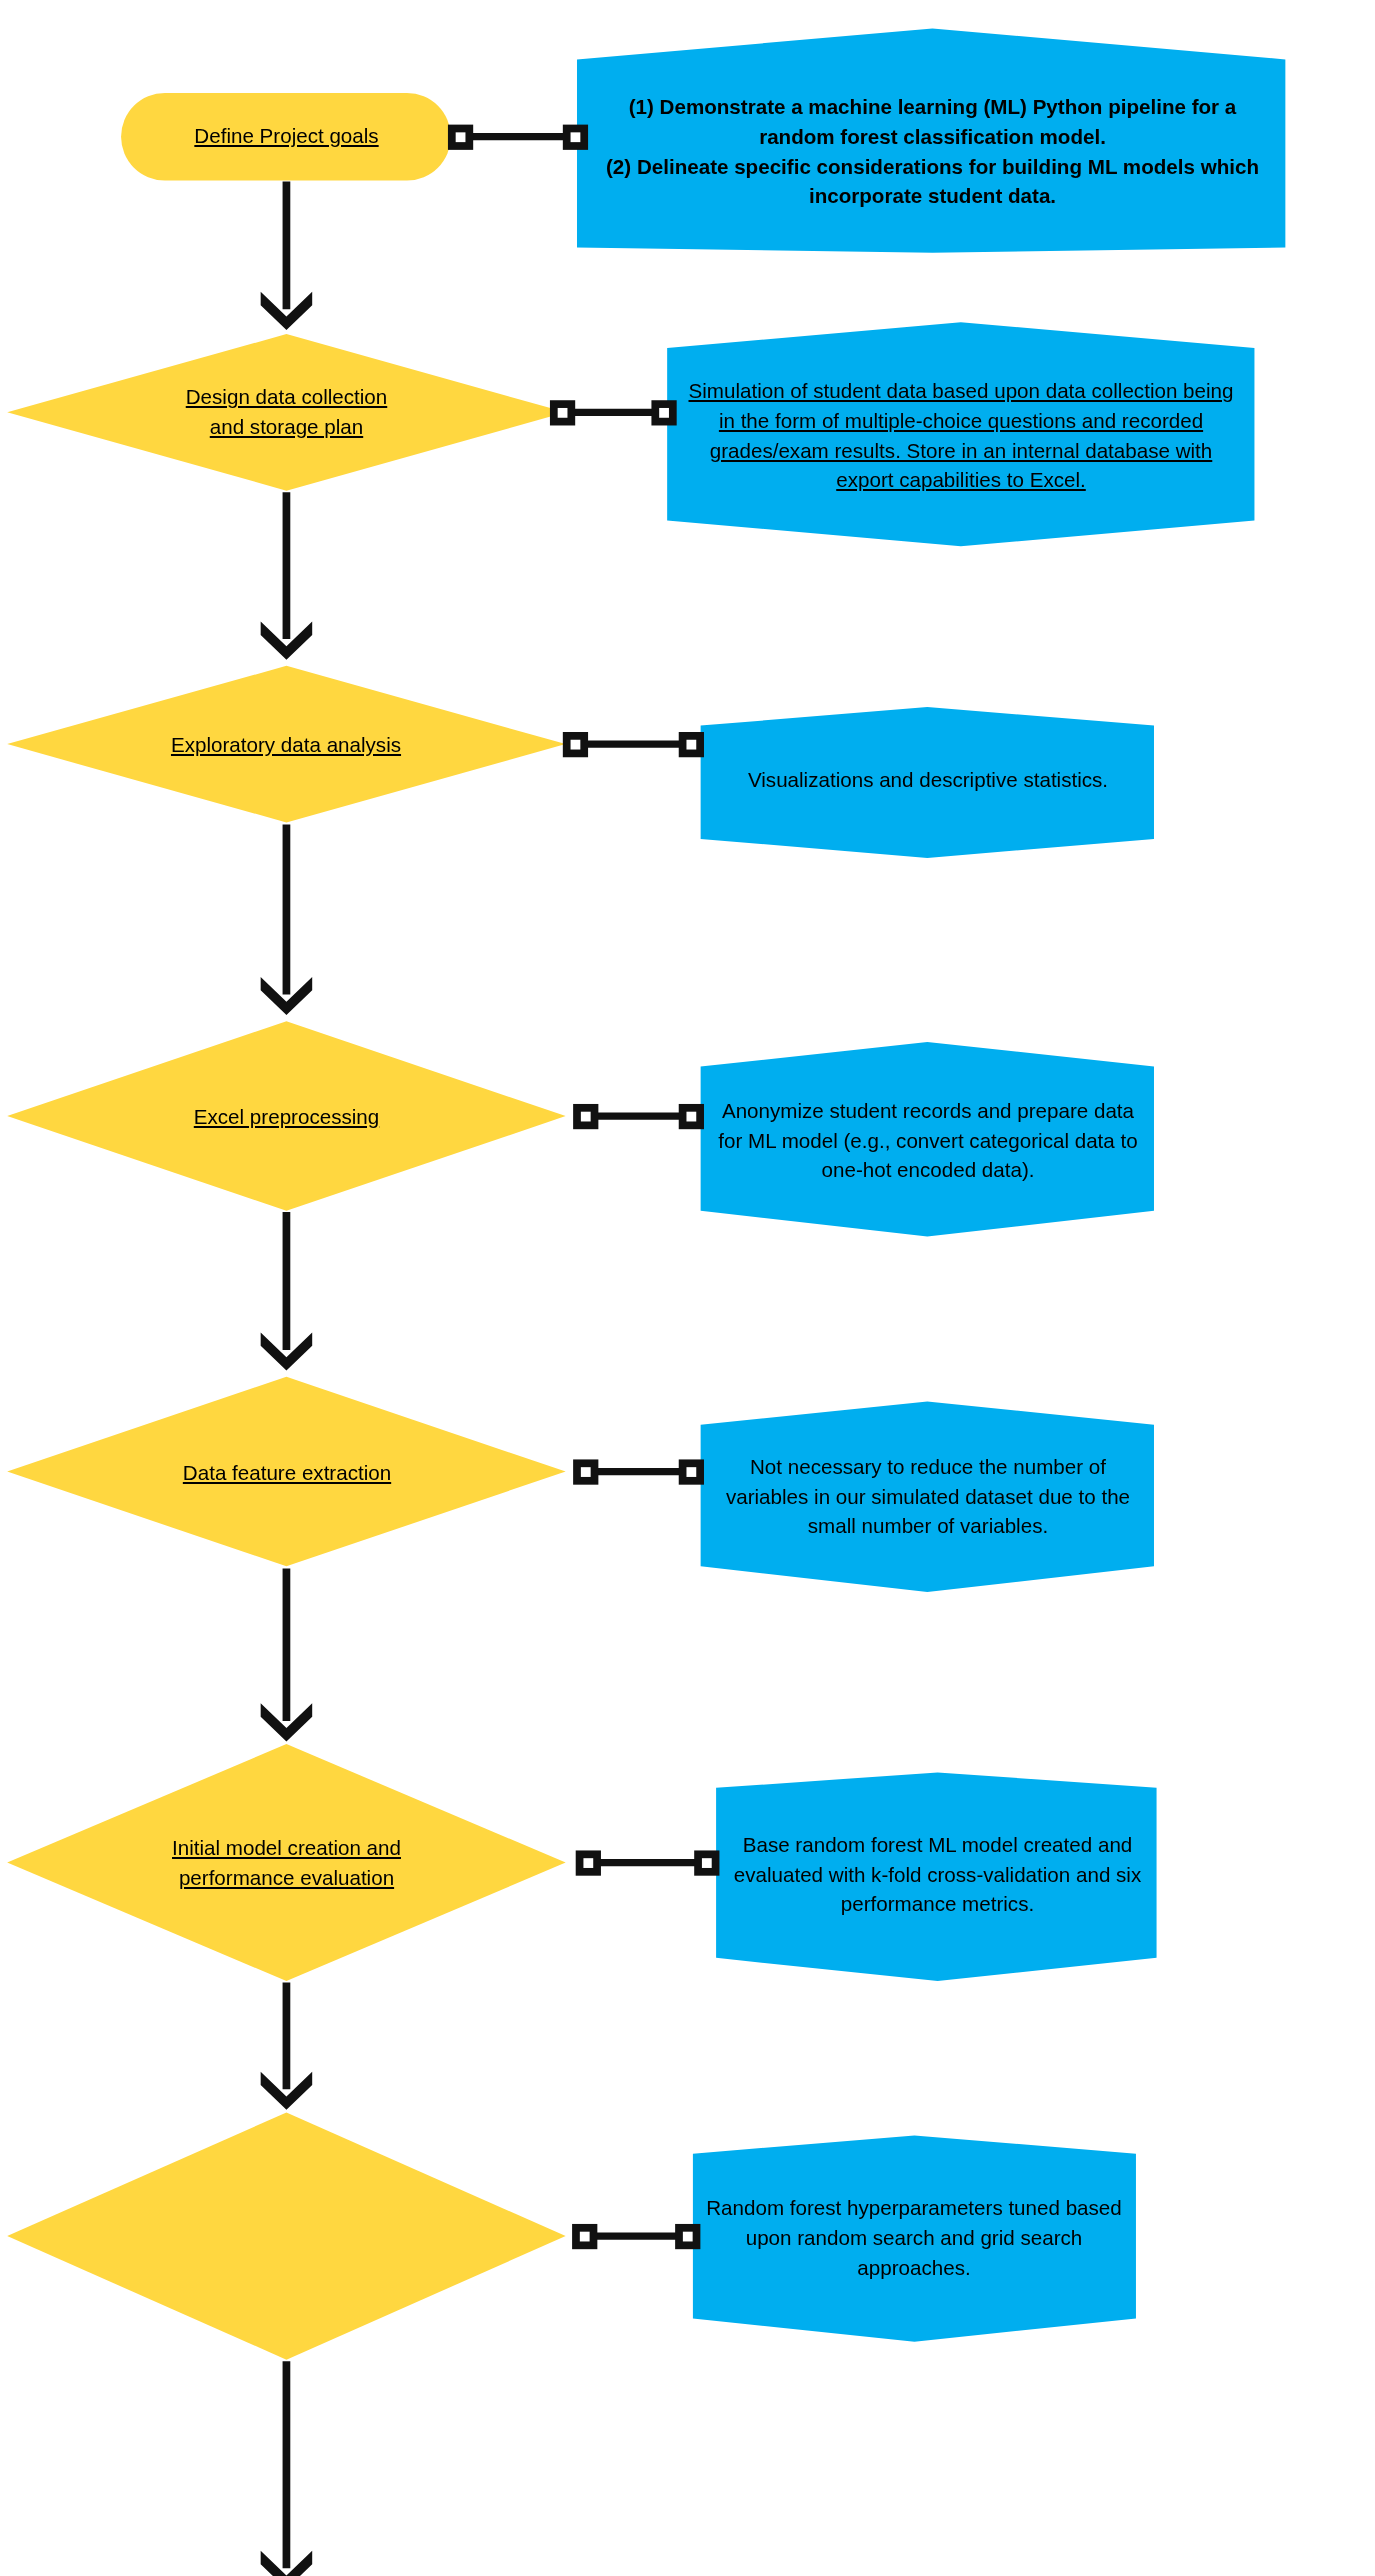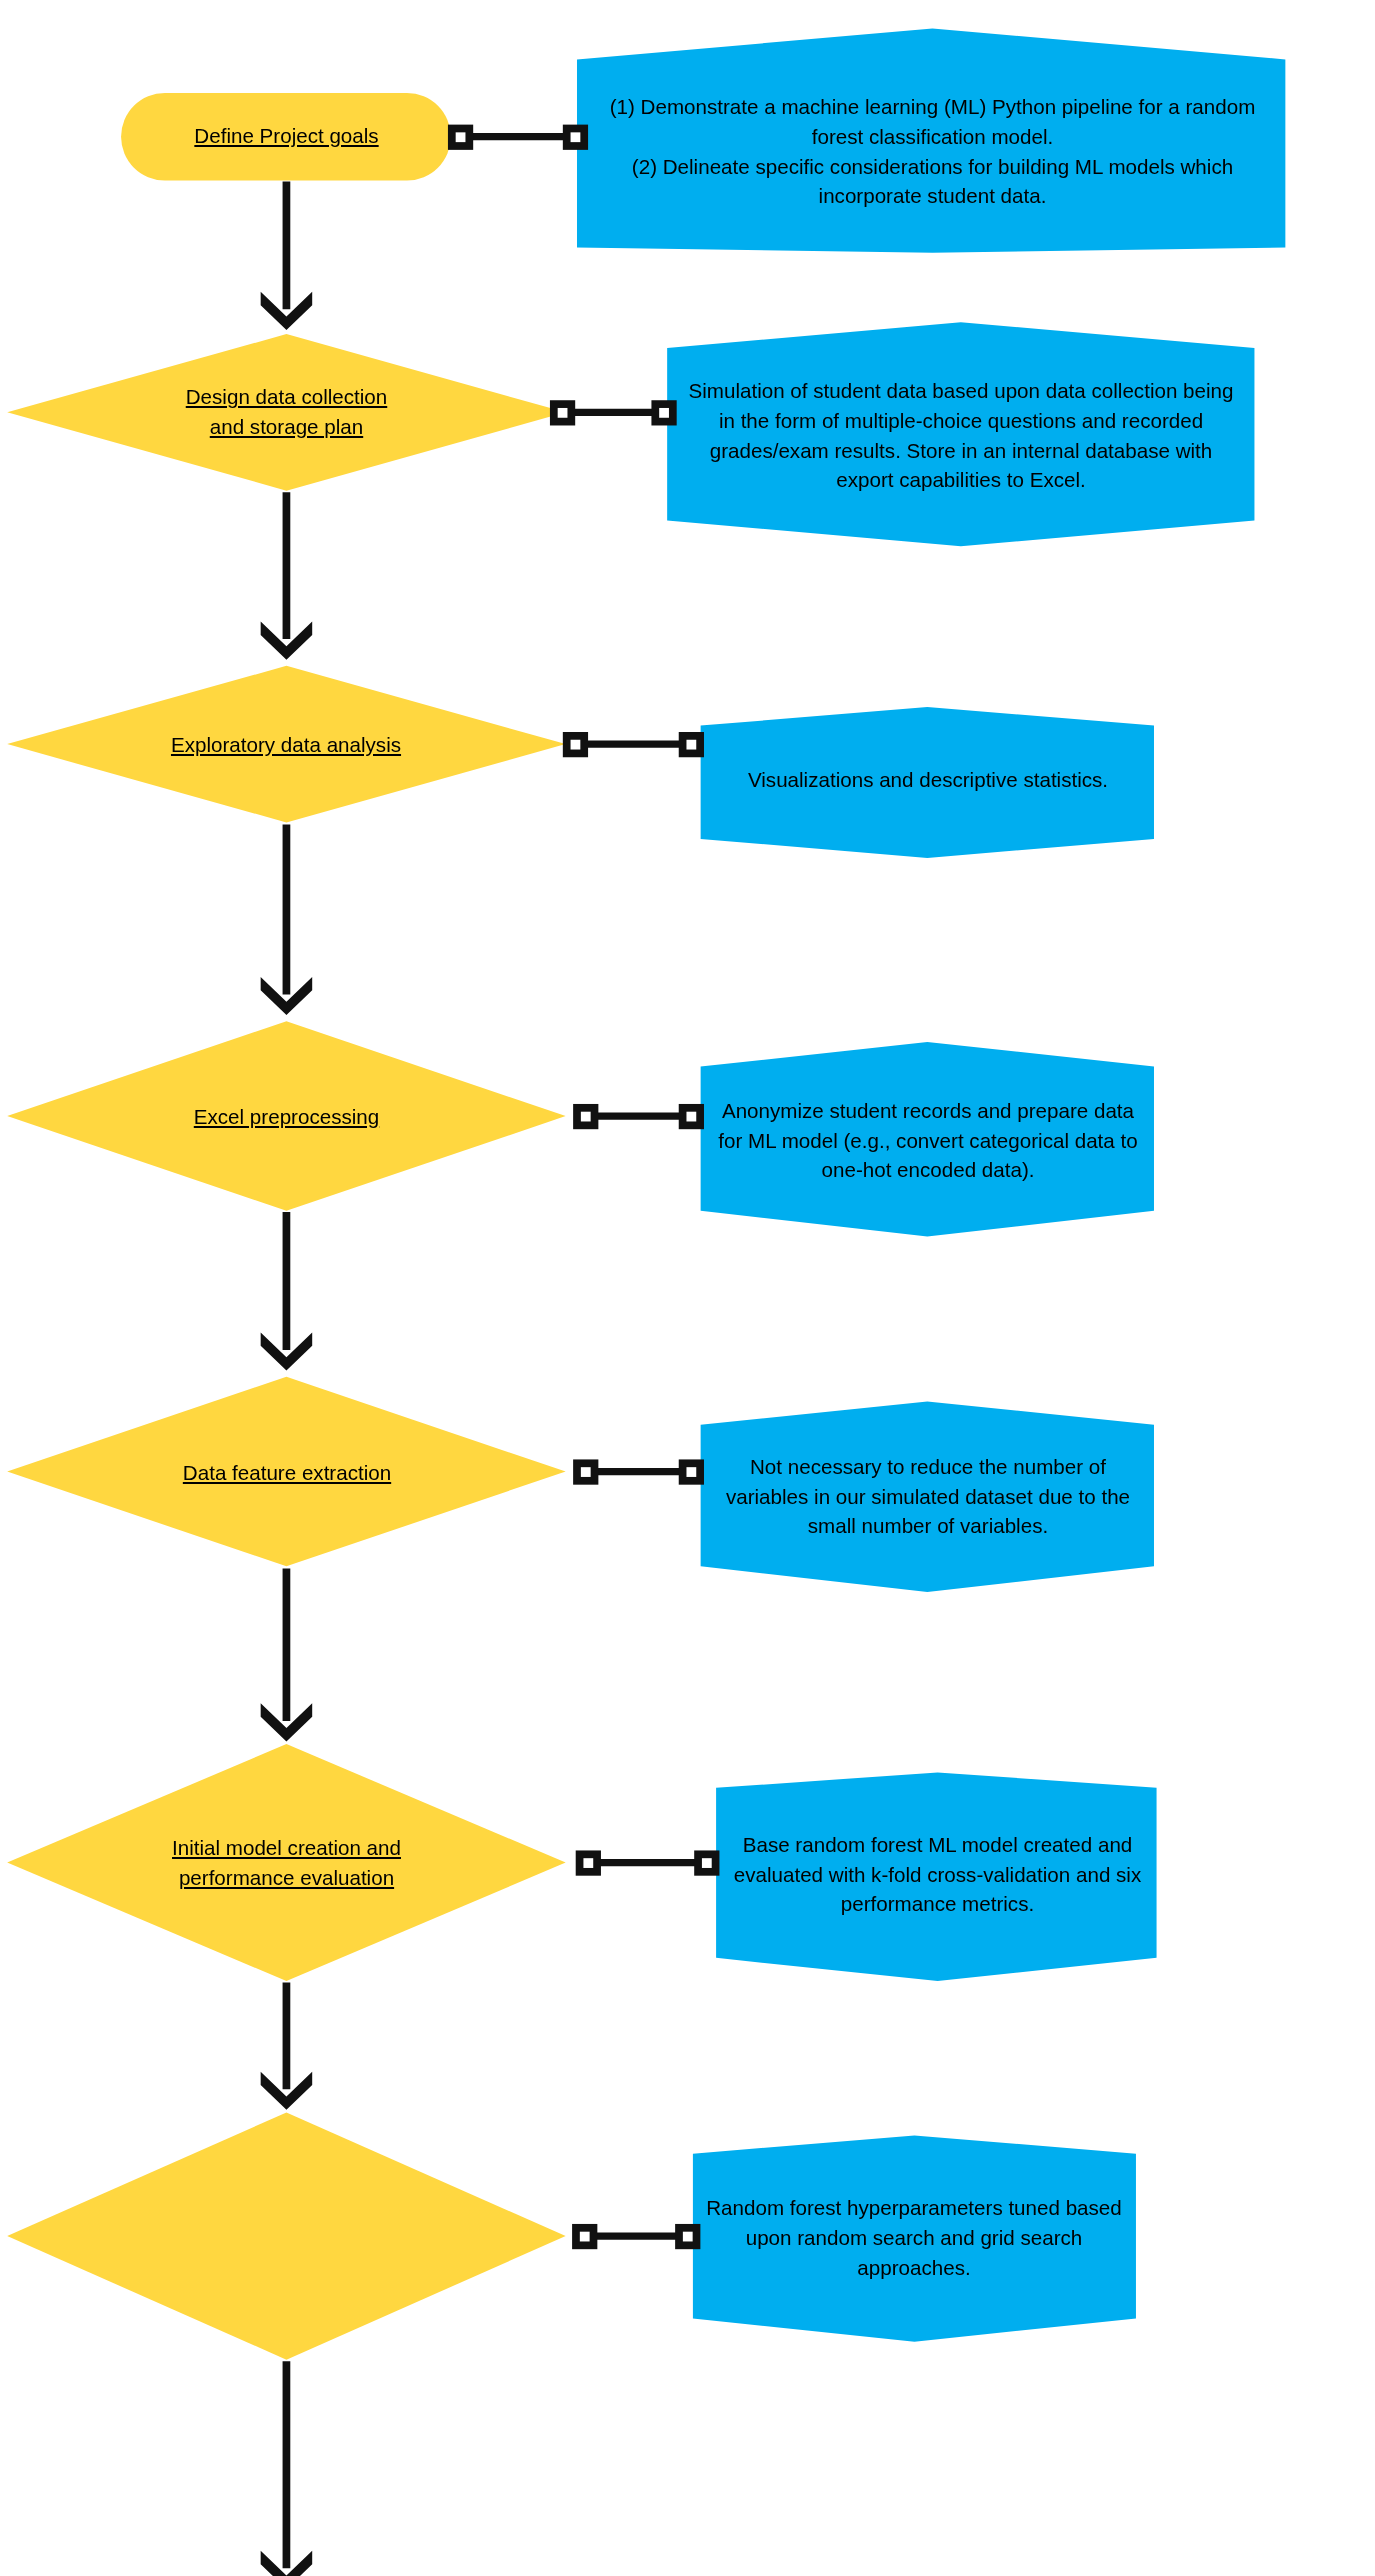--- a/index.html
+++ b/index.html
@@ -154,24 +154,24 @@
 and storage plan</div>
 
   <div class="node-label step-label" style="left:132px; top:1088px; width:309px; height:57px;">Excel preprocessing</div>
 
   <div class="node-label step-label" style="left:122px; top:1444px; width:330px; height:57px;">Data feature extraction</div>
 
   <div class="node-label step-label" style="left:106px; top:1819px; width:361px; height:88px;">Initial model creation and
 performance evaluation</div>
 
 
-  <div class="node-label note-label" style="left:600px; top:64px; width:665px; height:175px;">(1) Demonstrate a machine learning (ML) Python pipeline for a random forest classification model.
+  <div class="node-label note-label" style="left:600px; top:64px; width:665px; height:175px;font-weight:bold;">(1) Demonstrate a machine learning (ML) Python pipeline for a random forest classification model.
 (2) Delineate specific considerations for building ML models which incorporate student data.</div>
 
-  <div class="node-label note-label" style="left:683px; top:353px; width:556px; height:165px;">Simulation of student data based upon data collection being in the form of multiple-choice questions and recorded grades/exam results. Store in an internal database with export capabilities to Excel.</div>
+  <div class="node-label note-label" style="left:683px; top:353px; width:556px; height:165px;text-decoration:underline;">Simulation of student data based upon data collection being in the form of multiple-choice questions and recorded grades/exam results. Store in an internal database with export capabilities to Excel.</div>
 
   <div class="node-label note-label" style="left:714px; top:726px; width:428px; height:108px;">Visualizations and descriptive statistics.</div>
 
   <div class="node-label note-label" style="left:714px; top:1428px; width:428px; height:137px;">Not necessary to reduce the number of variables in our simulated dataset due to the small number of variables.</div>
 
   <div class="node-label note-label" style="left:714px; top:1071px; width:428px; height:139px;">Anonymize student records and prepare data for ML model (e.g., convert categorical data to one-hot encoded data).</div>
 
   <div class="node-label note-label" style="left:703px; top:2158px; width:422px; height:160px;">Random forest hyperparameters tuned based upon random search and grid search approaches.</div>
 
   <div class="node-label note-label" style="left:729px; top:1792px; width:417px; height:165px;">Base random forest ML model created and evaluated with k-fold cross-validation and six performance metrics.</div>

